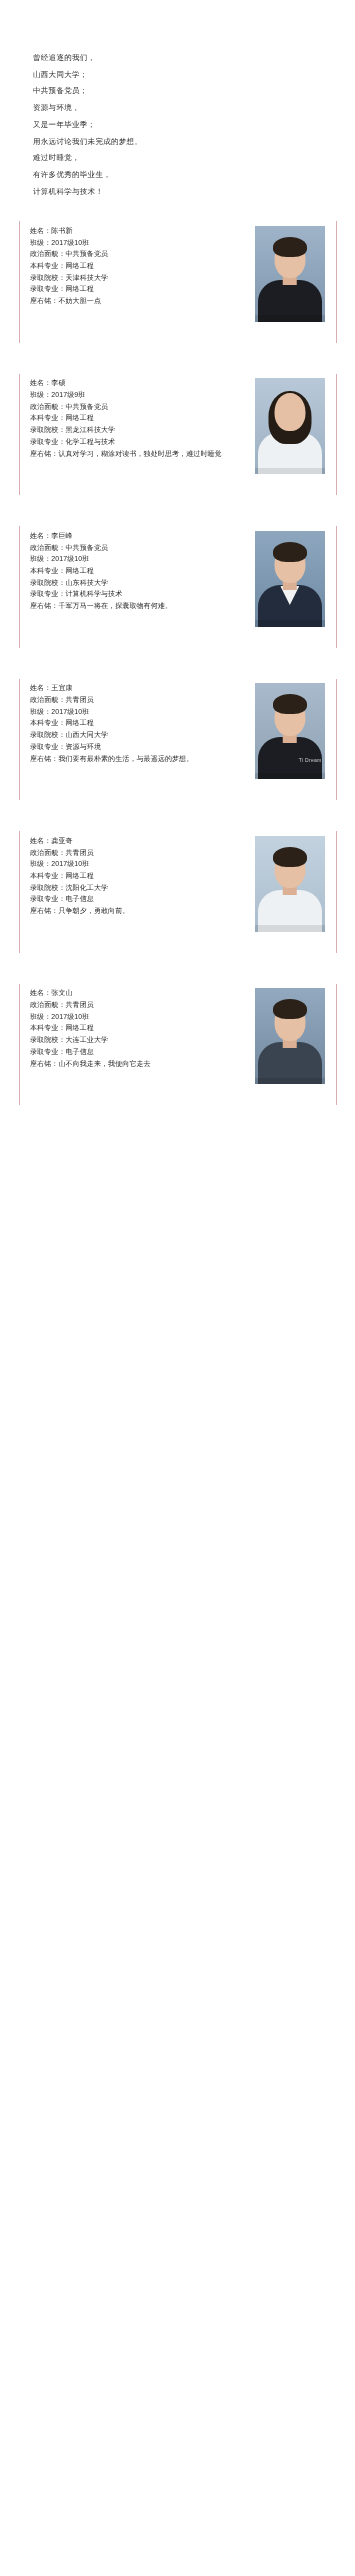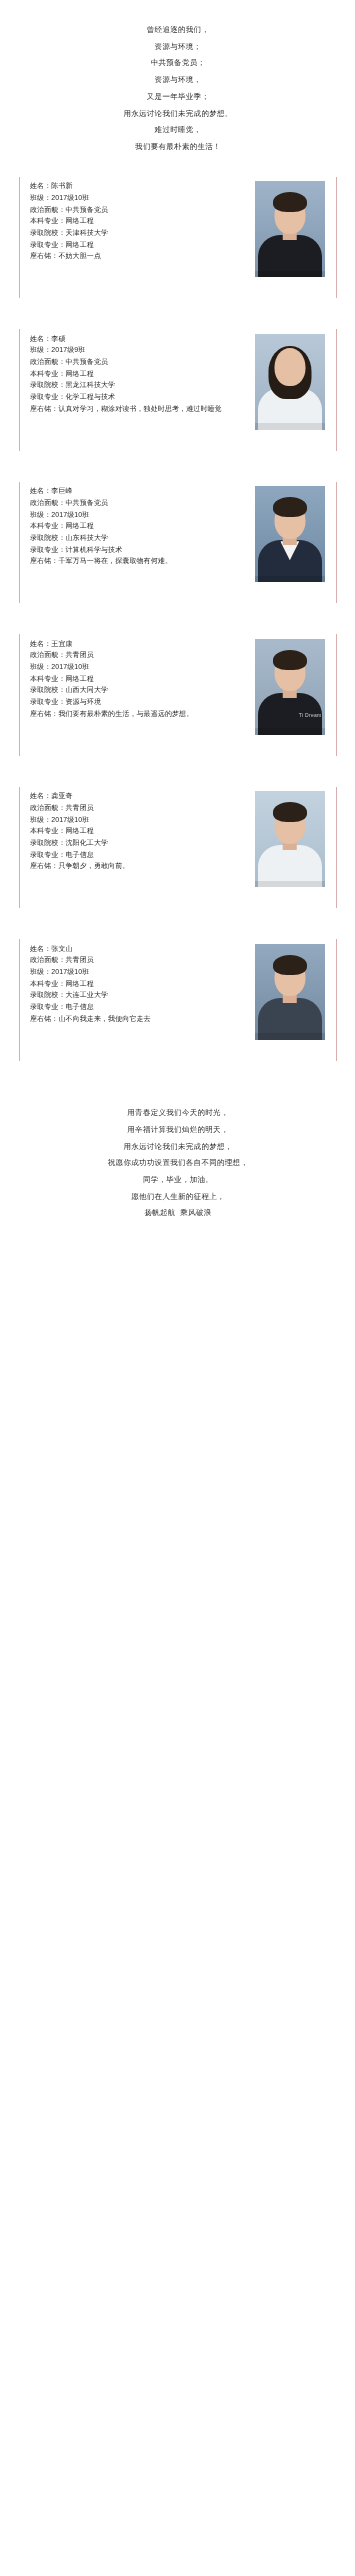--- a/index.html
+++ b/index.html
@@ -16,23 +16,23 @@
     width: 356px;
     min-height: 2576px;
     background: #ffffff;
     box-sizing: border-box;
     padding: 0;
     position: relative;
   }
 
   
   .poem {
-    text-align: center;
     padding: 19px 33px 5.6px 33px;
     box-sizing: border-box;
+    margin-top: 28px;
   }
   .poem-line {
     font-size: 7.5px;
     line-height: 16.7px;
     color: #2b2b2b;
     letter-spacing: 0.3px;
     white-space: pre-wrap;
   }
   .intro { padding-top: 22px; padding-bottom: 15.6px; }
   .outro { padding-top: 16.7px; padding-bottom: 33px; }
@@ -178,27 +178,28 @@
   .shirt-navy  { background: #222c3d !important; }
   .shirt-grey  { background: #3a4450 !important; }
 </style>
 </head>
 <body>
 
 <div class="page">
 
   <div class="poem intro">
     <div class="poem-line">曾经追逐的我们，</div>
-    <div class="poem-line">资源与环境；</div>
+    <div class="poem-line">山西大同大学；</div>
     <div class="poem-line">中共预备党员；</div>
     <div class="poem-line">资源与环境，</div>
     <div class="poem-line">又是一年毕业季；</div>
     <div class="poem-line">用永远讨论我们未完成的梦想。</div>
     <div class="poem-line">难过时睡觉，</div>
-    <div class="poem-line">我们要有最朴素的生活！</div>
+    <div class="poem-line">有许多优秀的毕业生，</div>
+    <div class="poem-line">计算机科学与技术！</div>
   </div>
 
   <div class="cards">
 
     <div class="card">
       <div class="card-info">
         <div class="info-row">姓名：陈书新</div>
         <div class="info-row">班级：2017级10班</div>
         <div class="info-row">政治面貌：中共预备党员</div>
         <div class="info-row">本科专业：网络工程</div>
@@ -313,24 +314,15 @@
         <div class="ph-body shirt-grey"></div>
         <div class="ph-neck"></div>
         <div class="ph-head"></div>
         <div class="ph-hair"></div>
         <div class="ph-strip"></div>
       </div>
     </div>
 
   </div>
 
-  <div class="poem outro">
-    <div class="poem-line">用青春定义我们今天的时光，</div>
-    <div class="poem-line">用辛福计算我们灿烂的明天，</div>
-    <div class="poem-line">用永远讨论我们未完成的梦想，</div>
-    <div class="poem-line">祝愿你成功功设置我们各自不同的理想，</div>
-    <div class="poem-line">同学，毕业，加油。</div>
-    <div class="poem-line">愿他们在人生新的征程上，</div>
-    <div class="poem-line">扬帆起航  乘风破浪</div>
-  </div>
 
 </div>
 
 
 </body></html>

